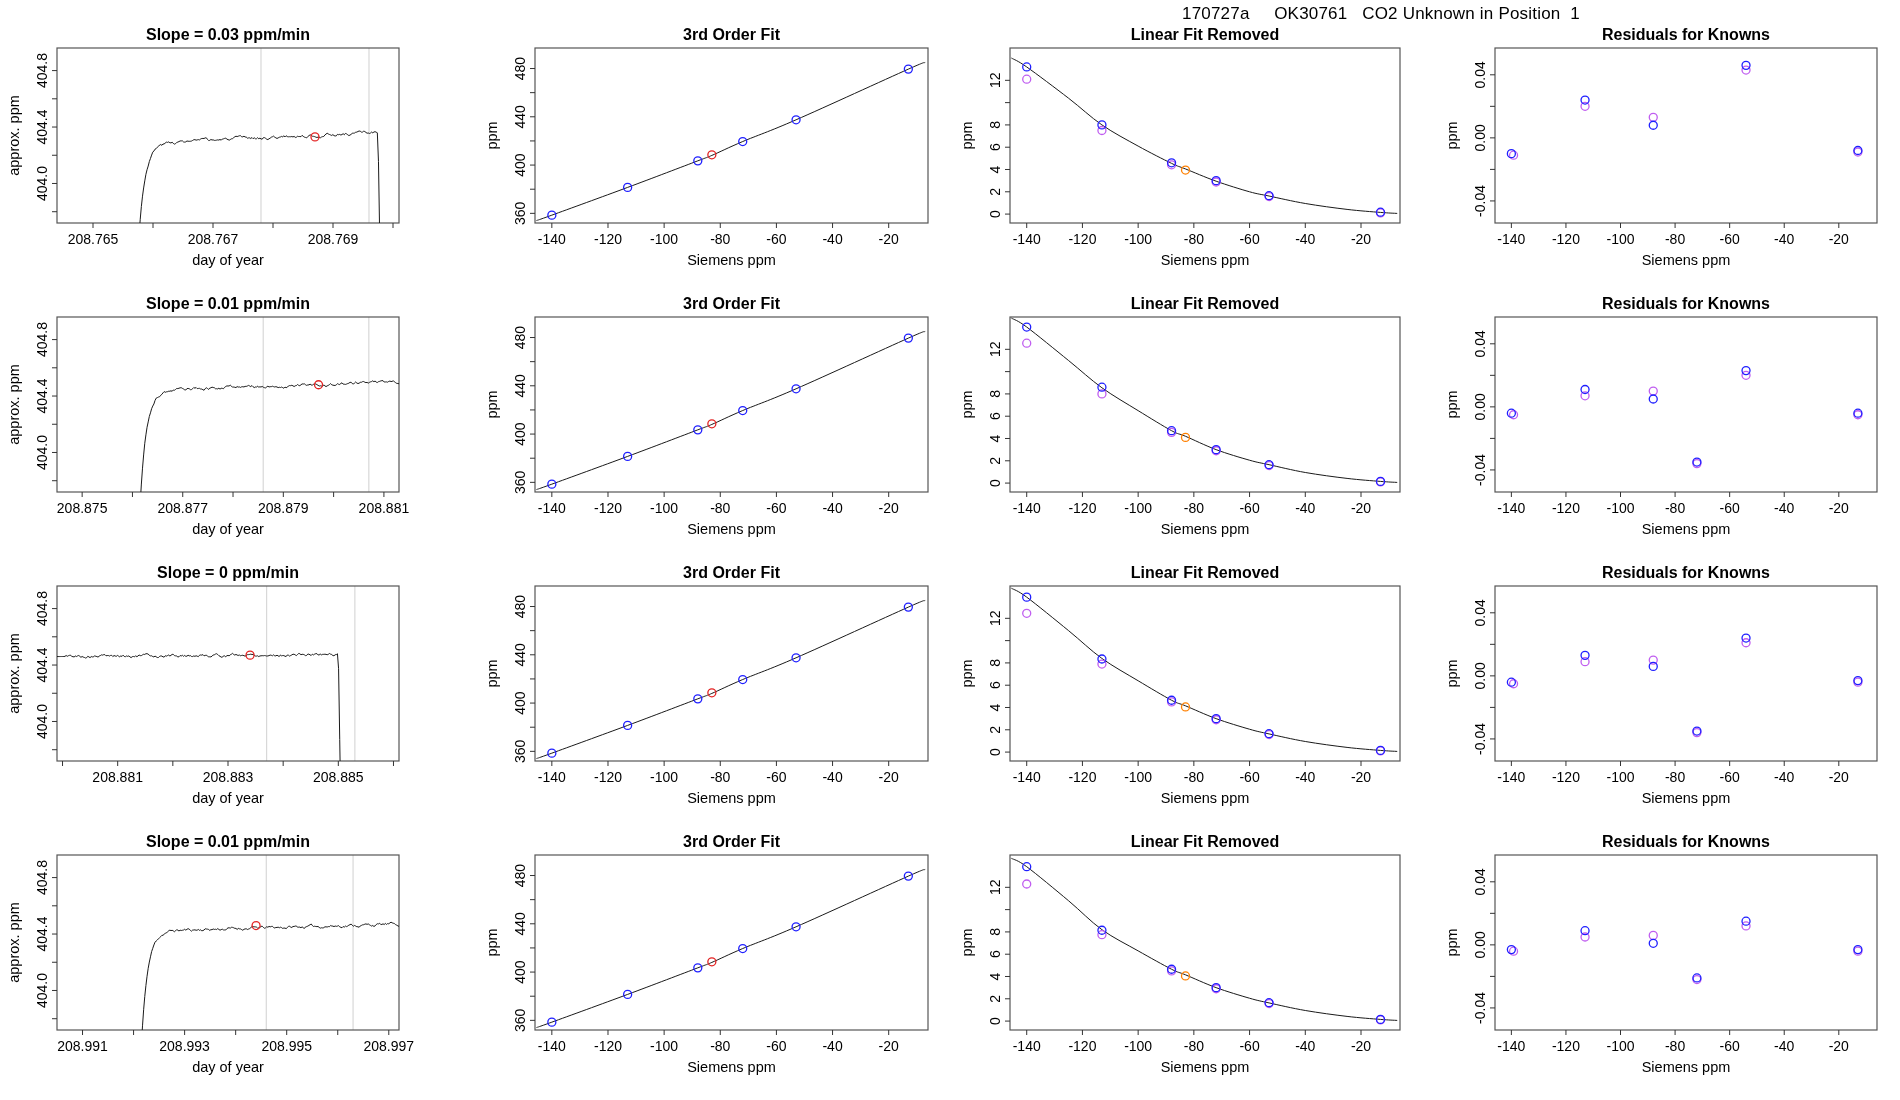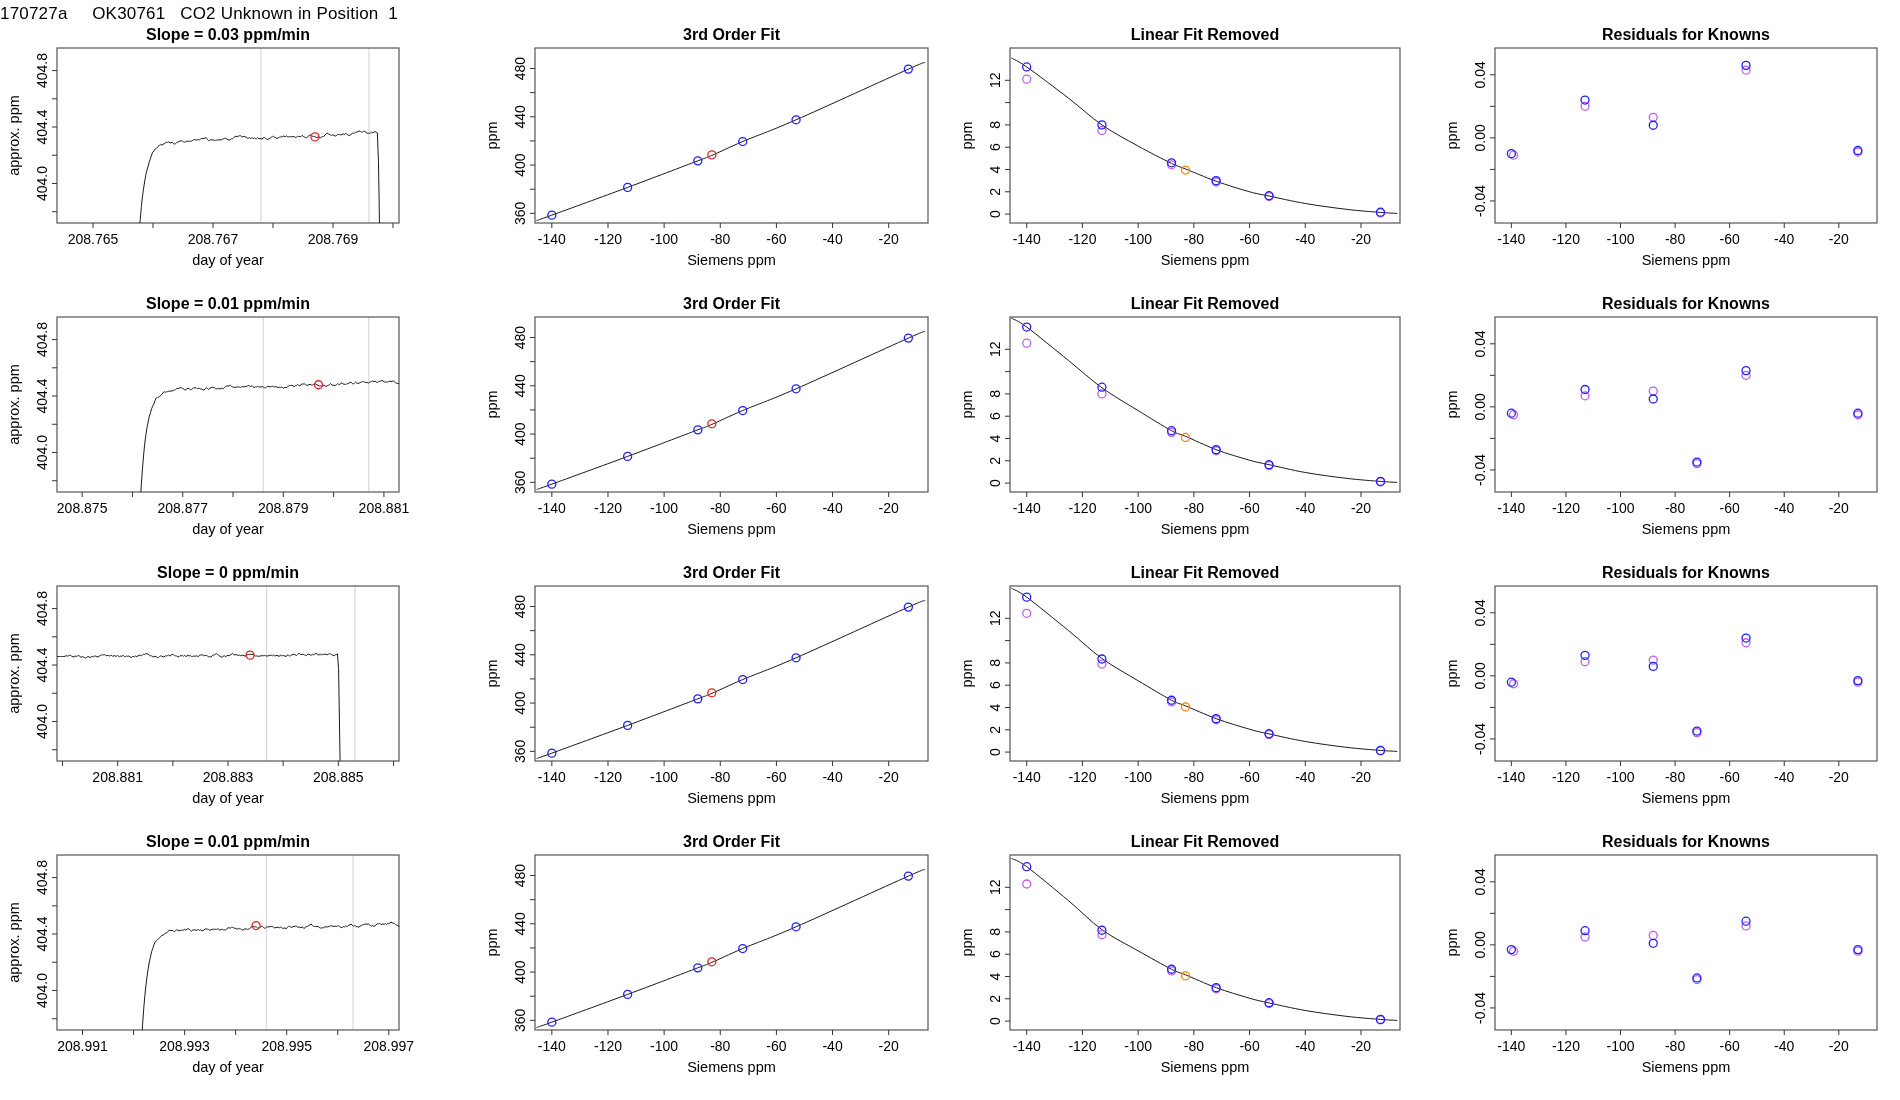--- a/index.html
+++ b/index.html
@@ -1,18 +1,18 @@
 <!DOCTYPE html>
 <html><head>
 <meta charset="utf-8">
 <style>
   html,body{margin:0;padding:0;background:#ffffff;}
   body{width:1900px;height:1100px;position:relative;overflow:hidden;
        font-family:"Liberation Sans","DejaVu Sans",sans-serif;color:#000;}
-  #figure-title{position:absolute;left:0;top:4px;width:1580px;text-align:left;
+  #figure-title{position:absolute;left:0;top:4px;width:1580px;text-align:right;
        font-size:17px;white-space:pre;letter-spacing:0.2px;}
   #canvas{position:absolute;left:0;top:0;width:1900px;height:1100px;}
   svg{position:absolute;overflow:visible;}
   text{font-family:"Liberation Sans","DejaVu Sans",sans-serif;}
 </style>
 </head>
 <body>
 
 <div id="figure-title">170727a     OK30761   CO2 Unknown in Position  1</div>
 <div id="canvas">

